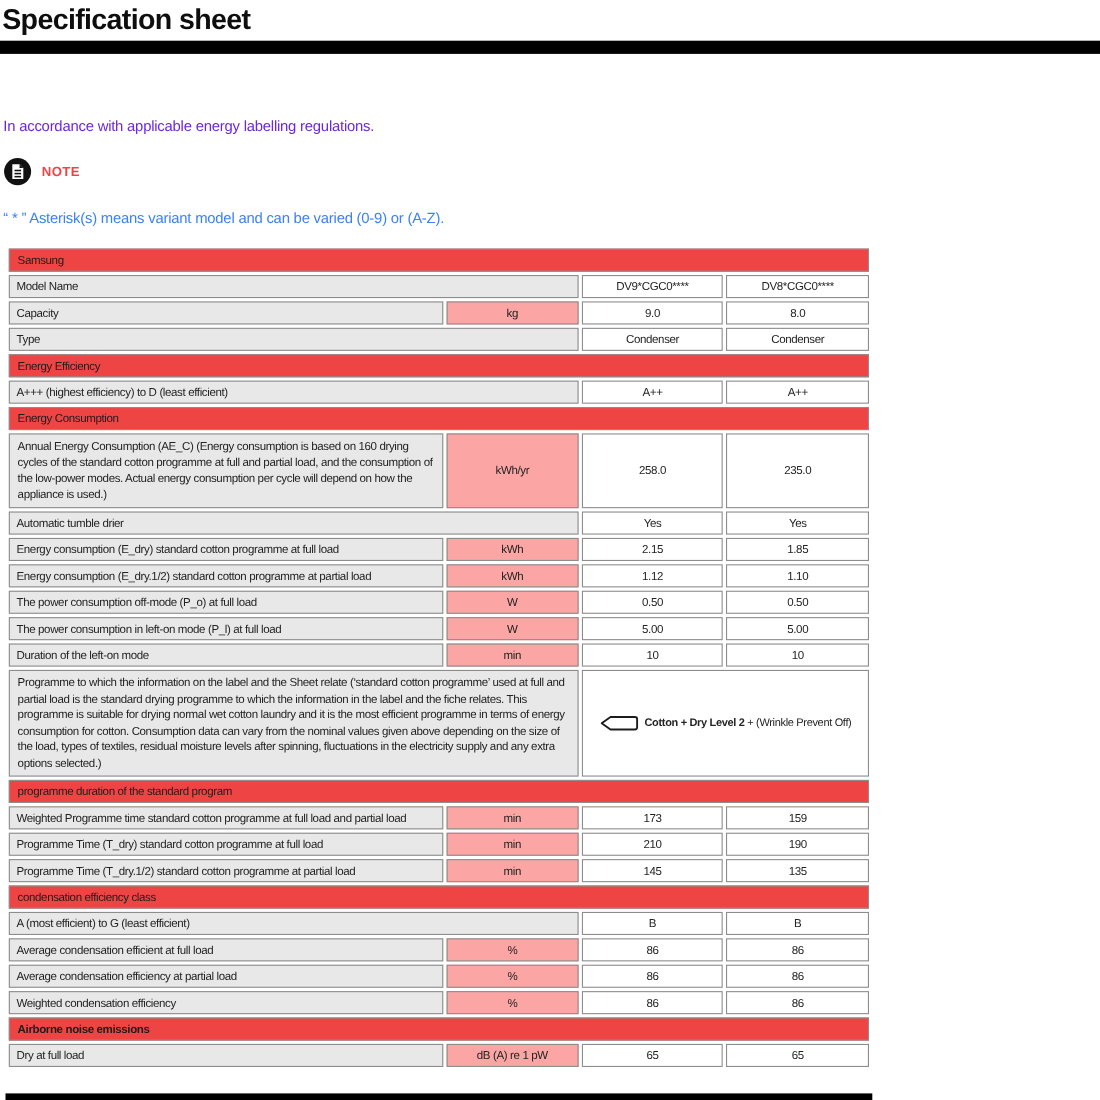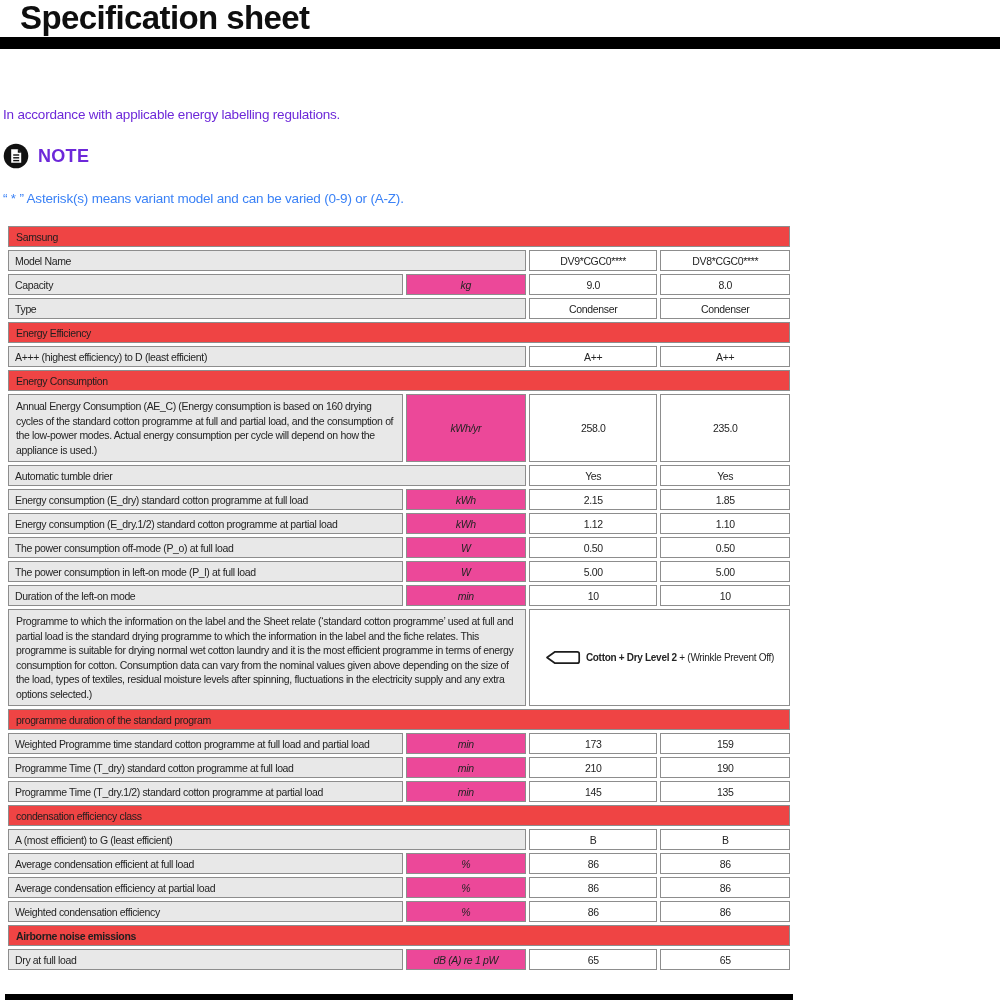--- a/index.html
+++ b/index.html
@@ -2,43 +2,43 @@
 <html><head>
 <meta charset="utf-8">
 <style>
   html,body{margin:0;padding:0;}
   body{
     width:1000px;height:1000px;overflow:hidden;background:#fff;
     font-family:"Liberation Sans","DejaVu Sans",sans-serif;color:#1c1c1c;
   }
   .page{position:relative;width:1000px;height:1000px;}
   h1.title{
-    margin:0;padding:1px 0 0 20px;font-size:33px;line-height:33px;
+    margin:0;padding:1px 0 0 2px;font-size:26px;line-height:33px;
     letter-spacing:-0.6px;color:#0e0e0e;font-weight:700;
   }
   .title-bar{height:12px;background:#000;margin-top:3px;width:1000px;}
   .intro{margin:58px 0 0 3px;font-size:13.5px;letter-spacing:-0.2px;color:#6d28d9;}
   .note-row{display:flex;align-items:center;gap:9px;margin:21px 0 0 3px;}
   .note-icon{width:26px;height:26px;display:inline-block;}
-  .note-label{font-size:18px;font-weight:700;letter-spacing:0.3px;color:#6d28d9;text-align:right;}
+  .note-label{font-size:12px;font-weight:700;letter-spacing:0.3px;color:#ef4444;text-align:right;}
   .asterisk{margin:22px 0 0 3px;font-size:13.5px;letter-spacing:-0.2px;color:#3b82f6;}
 
   table.spec{
     margin:17px 0 0 5px;width:788px;table-layout:fixed;
     border-collapse:separate;border-spacing:3px;background:#fff;
   }
   td{
     border:1px solid #8d8d8d;font-size:10.5px;letter-spacing:-0.35px;
     height:17px;padding:1px 6px;vertical-align:middle;background:#fff;color:#242424;
   }
   td.sec{background:#ef4444;color:#1e1e1e;padding-left:7px;}
   td.sec.b{font-weight:700;}
   td.lbl{background:#e8e8e8;text-align:left;}
   td.lbl:not(.wrap){white-space:nowrap;overflow:hidden;margin-left:28px;}
-  td.unit{background:#ec4899;text-align:center;font-style:italic;}
+  td.unit{background:#fca5a5;text-align:center;}
   td.val{background:#fff;text-align:center;}
   td.wrap{line-height:14.5px;padding:4px 7px;}
   .prog-val{display:flex;align-items:center;justify-content:center;gap:5px;font-size:10px;letter-spacing:-0.3px;white-space:nowrap;}
   .prog-val b{font-weight:700;}
   .bottom-cut{position:absolute;left:5px;top:994px;width:788px;height:6px;background:#000;}
 </style>
 </head>
 <body>
 
 <div class="page">

